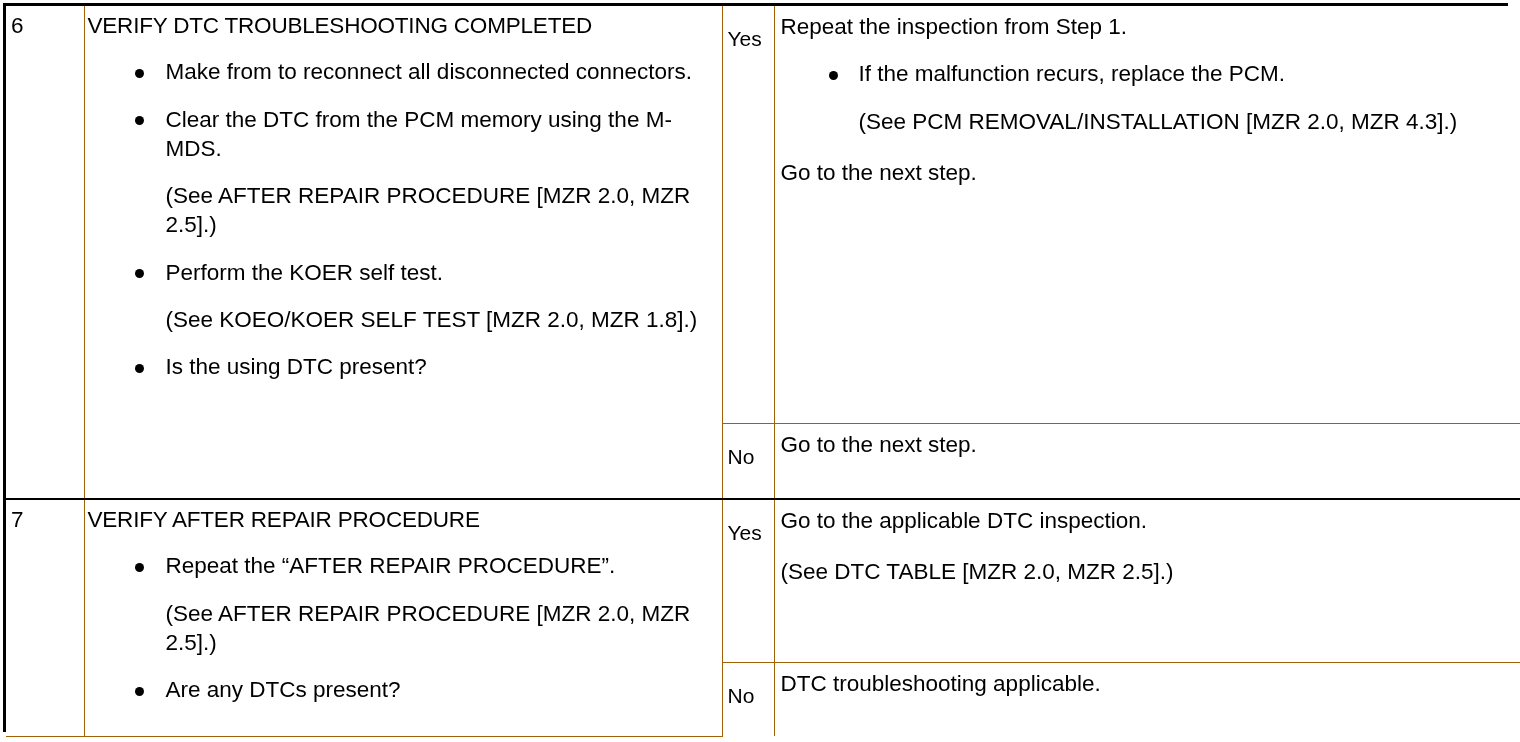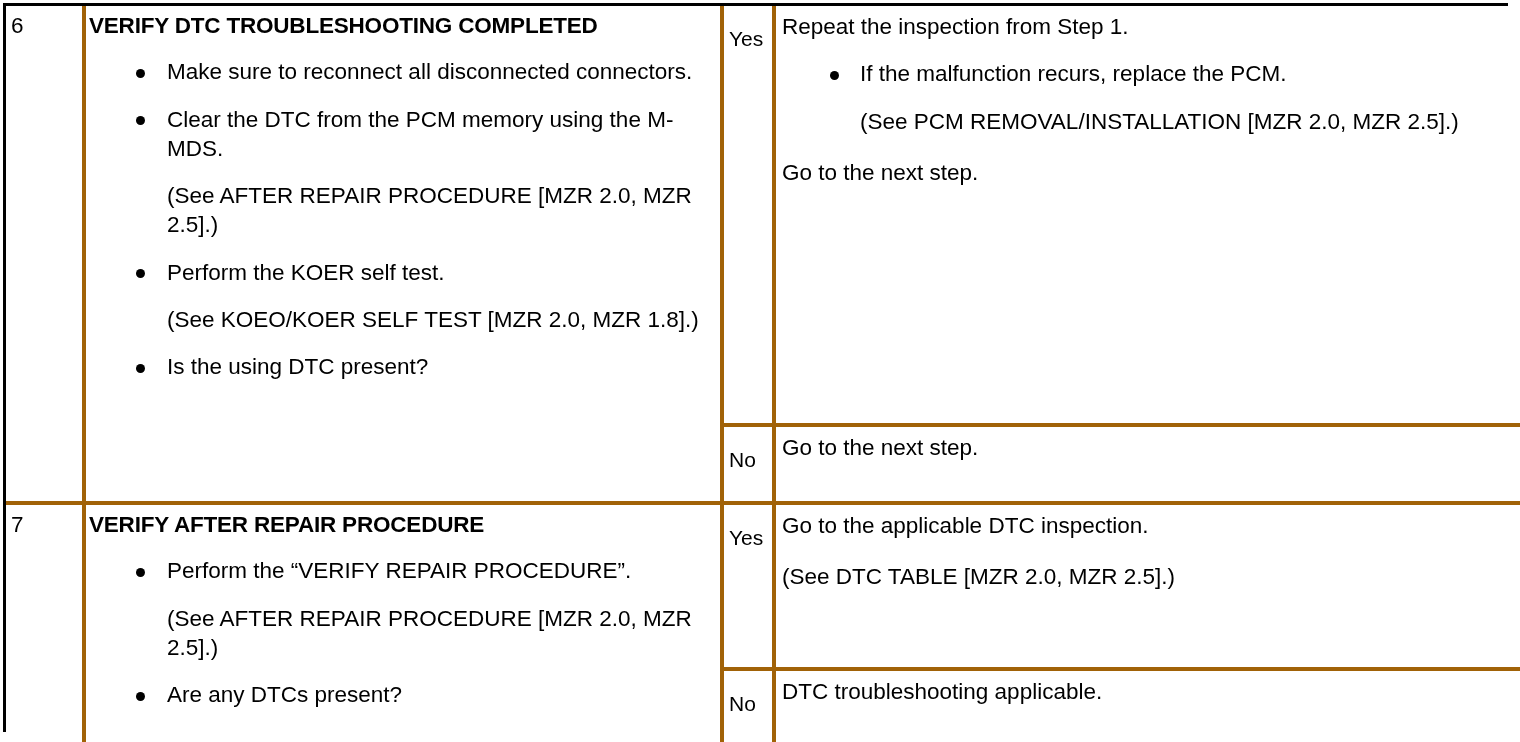--- a/index.html
+++ b/index.html
@@ -27,21 +27,21 @@
   }
 
   table.ts {
     width: 100%;
     height: 100%;
     border-collapse: collapse;
     table-layout: fixed;
   }
 
   table.ts td {
-    border: 4px solid #a16207;
+    border: 1px solid #a16207;
     vertical-align: top;
     padding: 0;
     background: #fff;
   }
   
   table.ts tr > td:first-child { border-left: 0; }
   table.ts tr > td:last-child  { border-right: 0; }
   table.ts tr:first-child > td { border-top: 0; }
   table.ts tr:last-child  > td { border-bottom: 0; }
 
@@ -61,21 +61,21 @@
   }
 
   .yncell {
     padding: 20px 0 0 5px;
     font-size: 21px;
     line-height: 1.25;
     white-space: nowrap;
   }
 
   .title {
-    font-weight: bold;
+    font-weight: normal;
     font-size: 22.5px;
     letter-spacing: -0.2px;
     margin: 0 0 0 0;
     padding: 6px 0 0 3px;
     line-height: 1.22;
   }
 
   .bodyblock {
     padding: 0 4px 0 3px;
   }
@@ -143,21 +143,21 @@
         <td class="col-num" rowspan="2">
           <div class="numcell">6</div>
         </td>
 
         <td class="col-desc" rowspan="2">
           <div class="title">VERIFY DTC TROUBLESHOOTING COMPLETED</div>
           <div class="bodyblock">
 
             <div class="bullet">
               <span class="dot"></span>
-              <span>Make sure to reconnect all disconnected connectors.</span>
+              <span>Make from to reconnect all disconnected connectors.</span>
             </div>
 
             <div class="bullet">
               <span class="dot"></span>
               <span>Clear the DTC from the PCM memory using the M-MDS.</span>
             </div>
 
             <div class="sub">(See AFTER REPAIR PROCEDURE [MZR 2.0, MZR 2.5].)</div>
 
             <div class="bullet">
@@ -181,21 +181,21 @@
 
         <td class="col-act act">
           <div class="actpad">
             <div class="flush">Repeat the inspection from Step 1.</div>
 
             <div class="bullet">
               <span class="dot"></span>
               <span>If the malfunction recurs, replace the PCM.</span>
             </div>
 
-            <div class="sub">(See PCM REMOVAL/INSTALLATION [MZR 2.0, MZR 2.5].)</div>
+            <div class="sub">(See PCM REMOVAL/INSTALLATION [MZR 2.0, MZR 4.3].)</div>
 
             <div class="flush spaced">Go to the next step.</div>
           </div>
         </td>
       </tr>
 
       <tr>
         <td class="col-yn" style="height: 74px;">
           <div class="yncell">No</div>
         </td>
@@ -210,21 +210,21 @@
         <td class="col-num step-top" rowspan="2">
           <div class="numcell">7</div>
         </td>
 
         <td class="col-desc step-top" rowspan="2">
           <div class="title">VERIFY AFTER REPAIR PROCEDURE</div>
           <div class="bodyblock">
 
             <div class="bullet">
               <span class="dot"></span>
-              <span>Perform the “VERIFY REPAIR PROCEDURE”.</span>
+              <span>Repeat the “AFTER REPAIR PROCEDURE”.</span>
             </div>
 
             <div class="sub">(See AFTER REPAIR PROCEDURE [MZR 2.0, MZR 2.5].)</div>
 
             <div class="bullet">
               <span class="dot"></span>
               <span>Are any DTCs present?</span>
             </div>
 
           </div>

